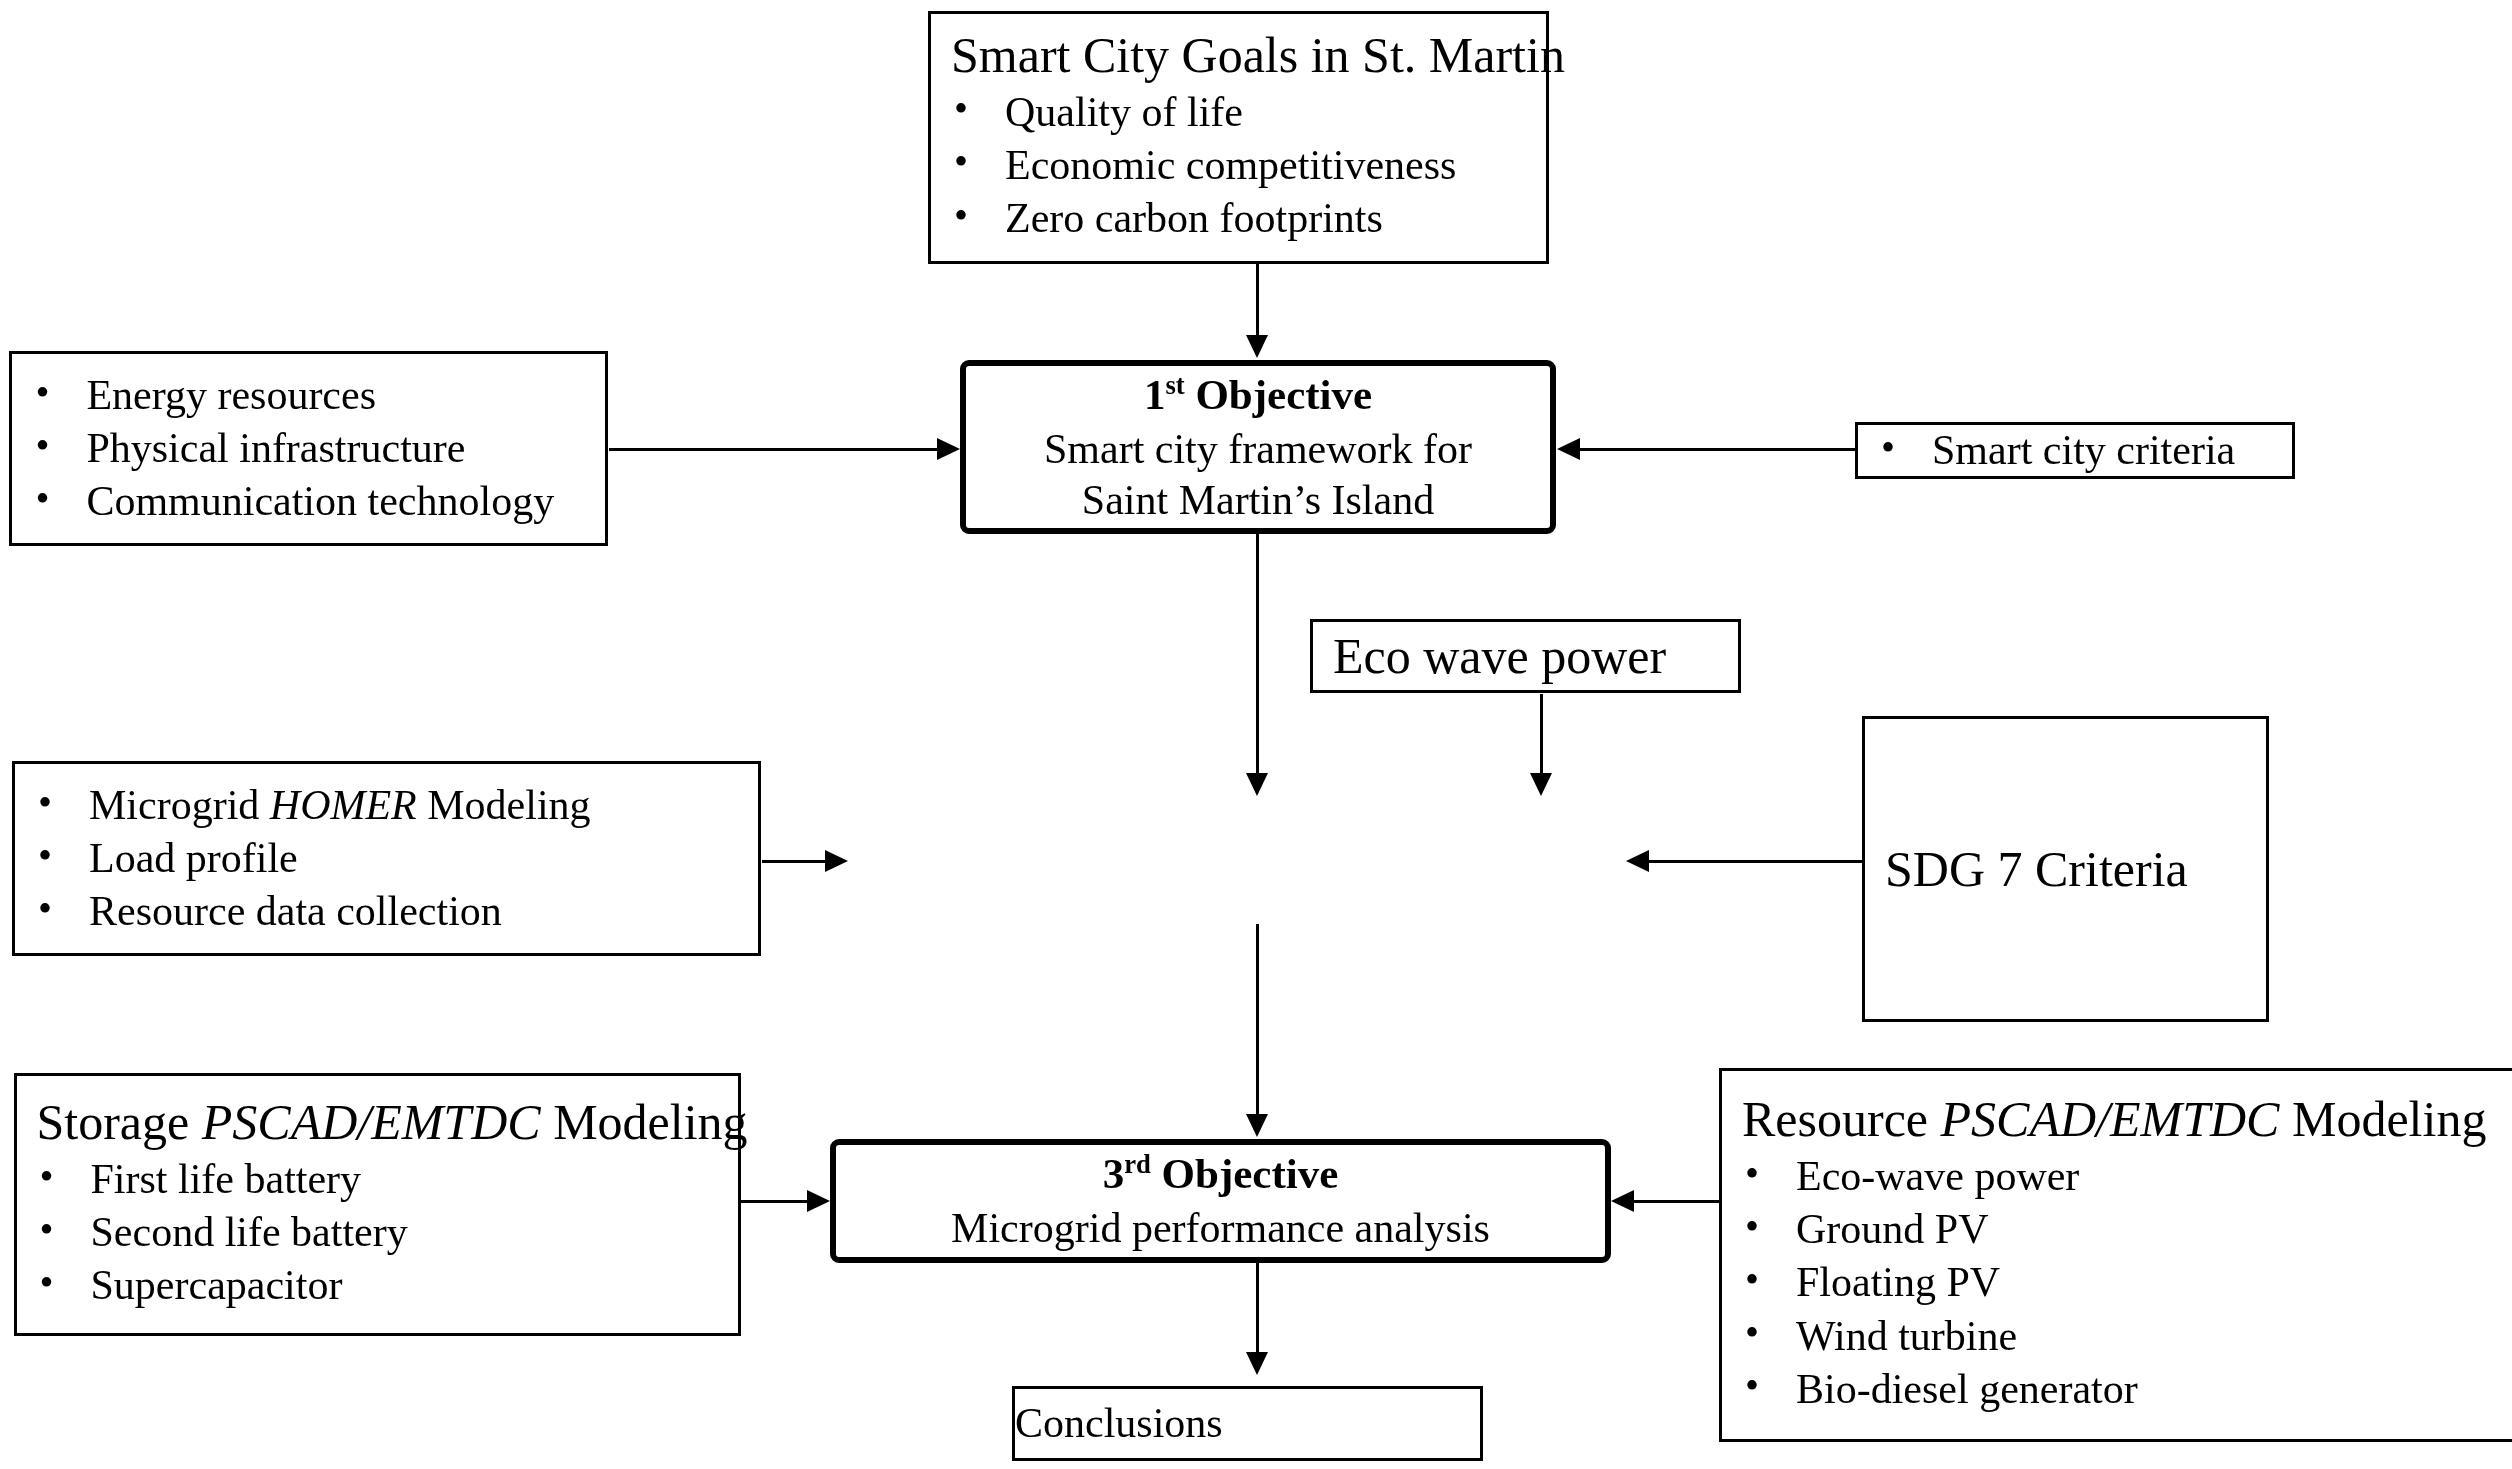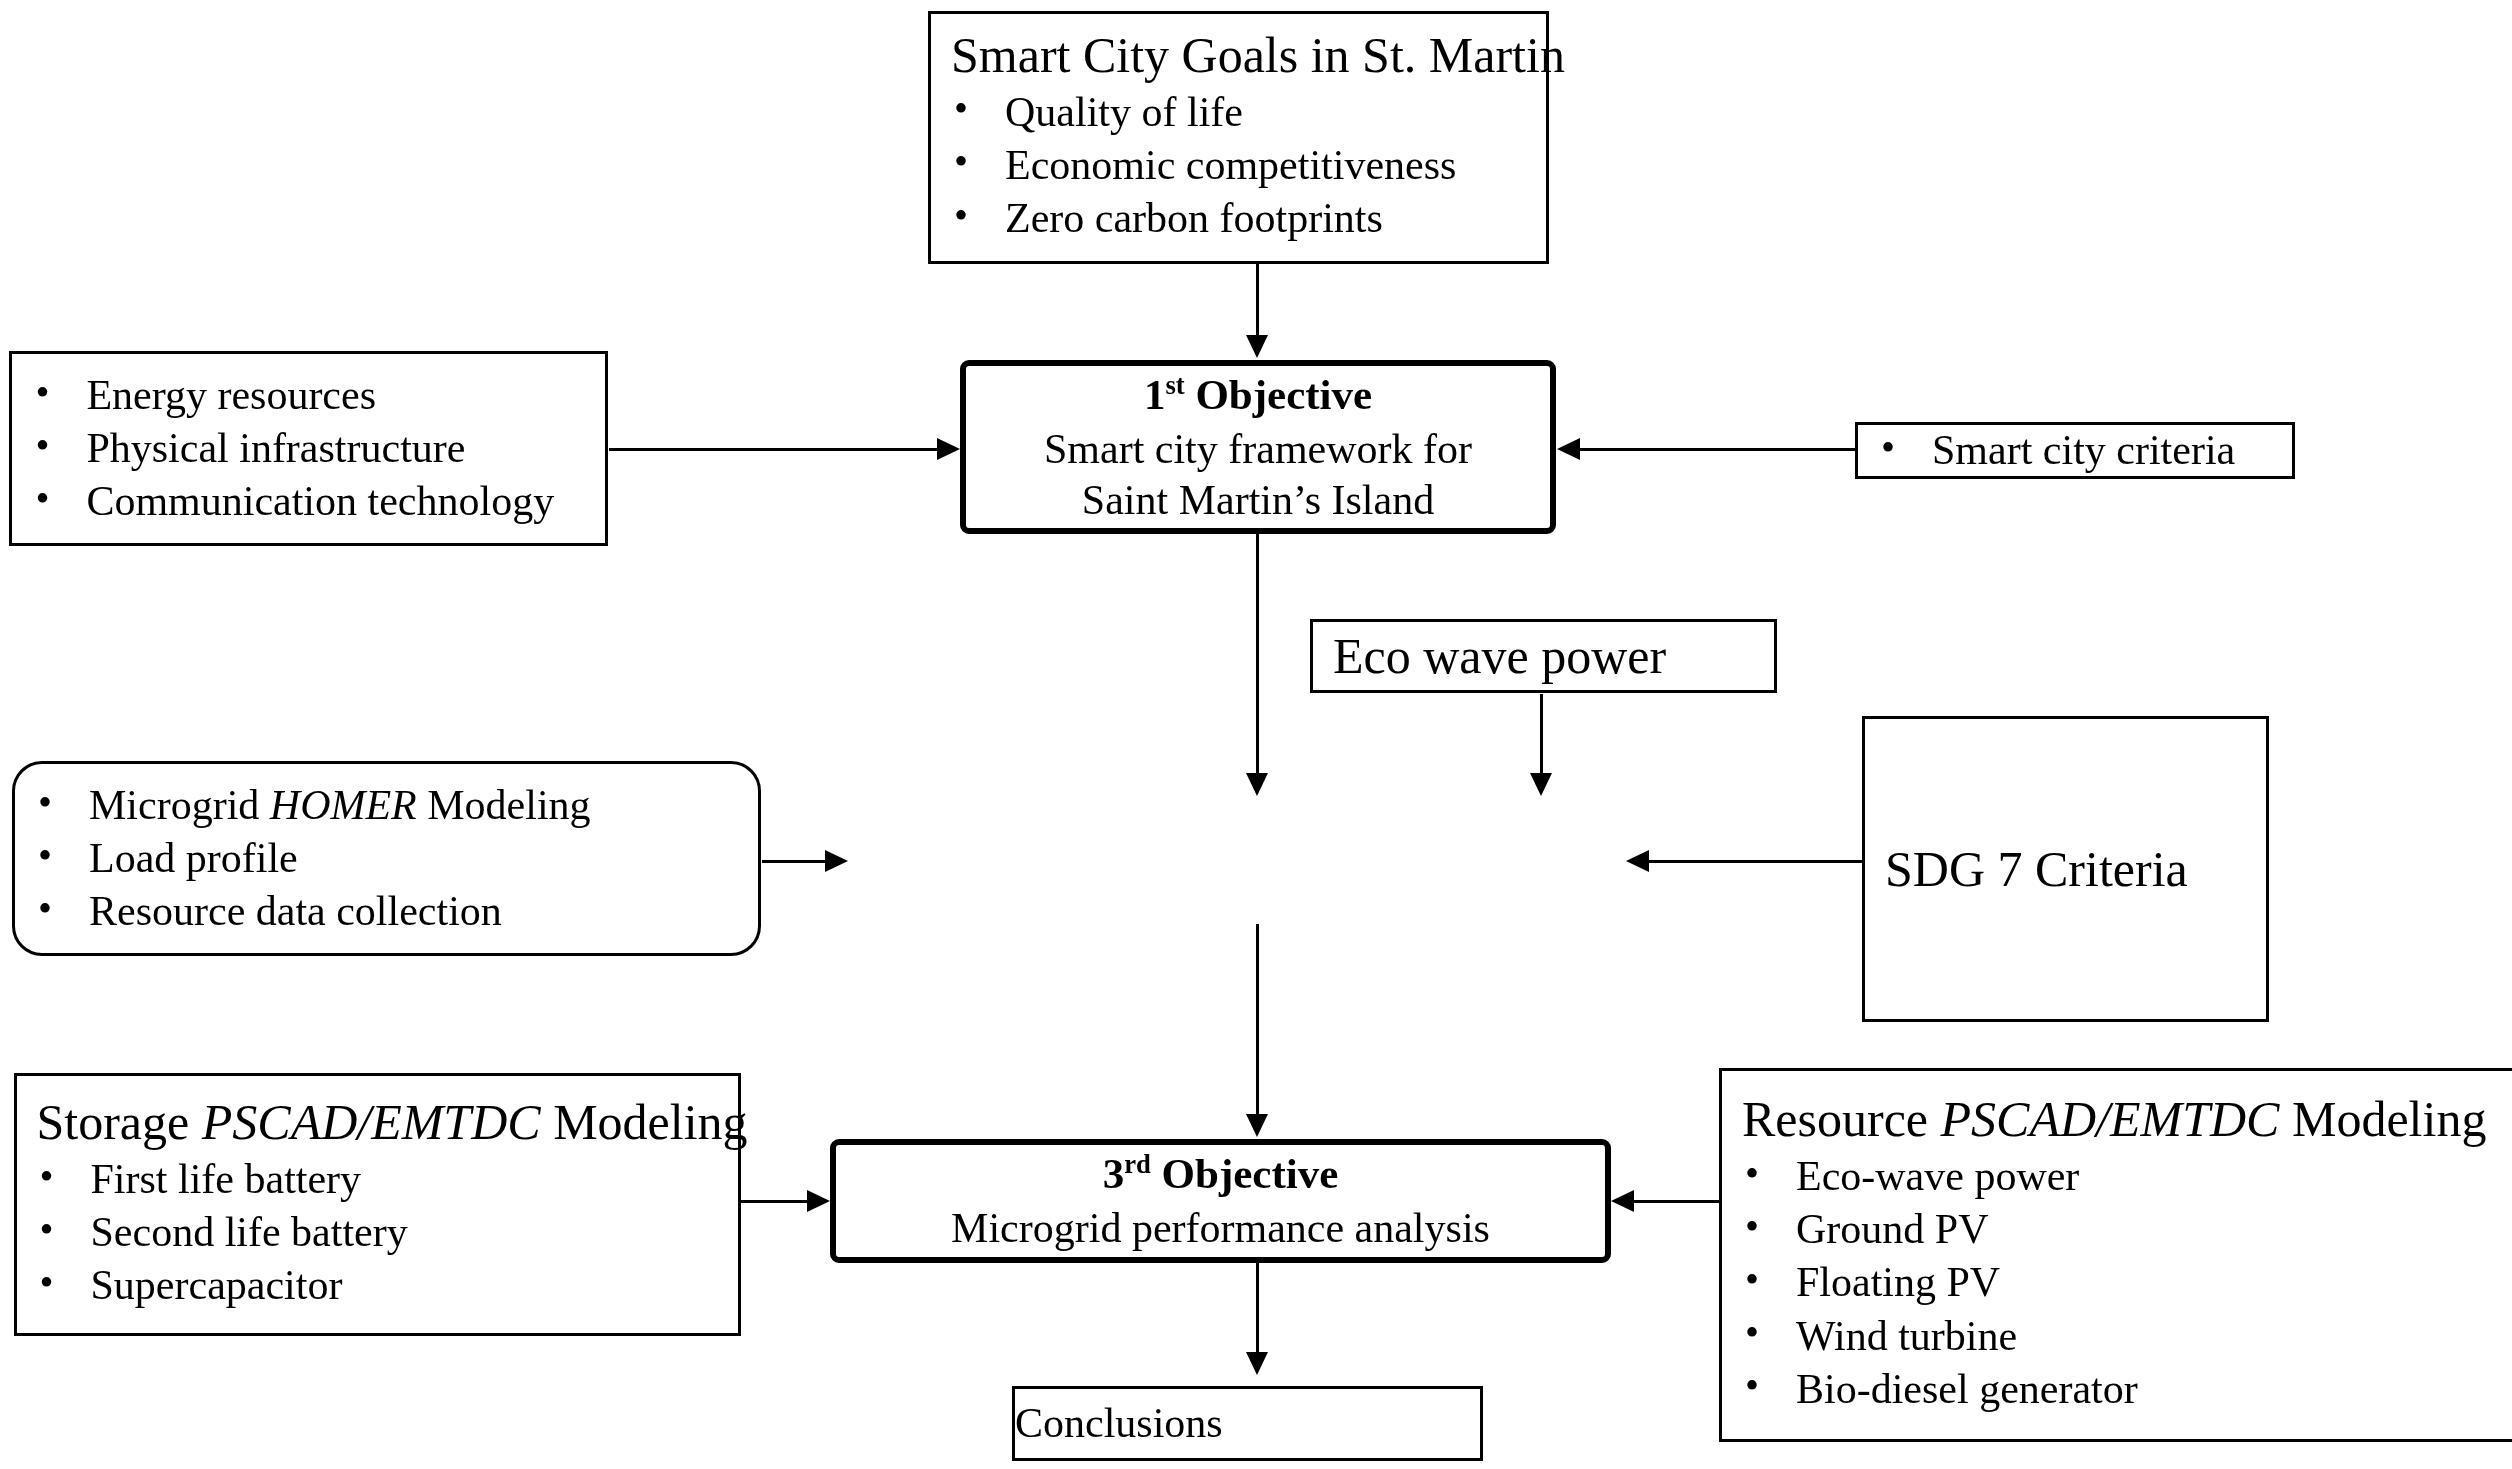--- a/index.html
+++ b/index.html
@@ -145,27 +145,27 @@
     <ul class="bullets">
       <li>Smart city criteria</li>
     </ul>
   </div>
   <div class="hline" style="left:1579px; top:448px; width:277px;"></div>
   <div class="arrow-left" style="left:1557px; top:438px;"></div>
 
   <div class="vline" style="left:1256px; top:533px; height:241px;"></div>
   <div class="arrow-down" style="left:1246px; top:773px;"></div>
 
-  <div class="box" style="left:1310px; top:619px; width:467px; height:74px;">
+  <div class="box" style="left:1310px; top:619px; width:431px; height:74px;">
     <div class="title">Eco wave power</div>
   </div>
   <div class="vline" style="left:1540px; top:694px; height:81px;"></div>
   <div class="arrow-down" style="left:1530px; top:773px;"></div>
 
-  <div class="box" style="left:12px; top:761px; width:749px; height:195px;border-radius:30px;">
+  <div class="box" style="left:12px; top:761px; width:749px; height:195px;">
     <ul class="bullets">
       <li><span>Microgrid </span><span class="ital">HOMER</span><span> Modeling</span></li>
       <li>Load profile</li>
       <li>Resource data collection</li>
     </ul>
   </div>
   <div class="hline" style="left:762px; top:860px; width:65px;"></div>
   <div class="arrow-right" style="left:825px; top:850px;"></div>
 
 

